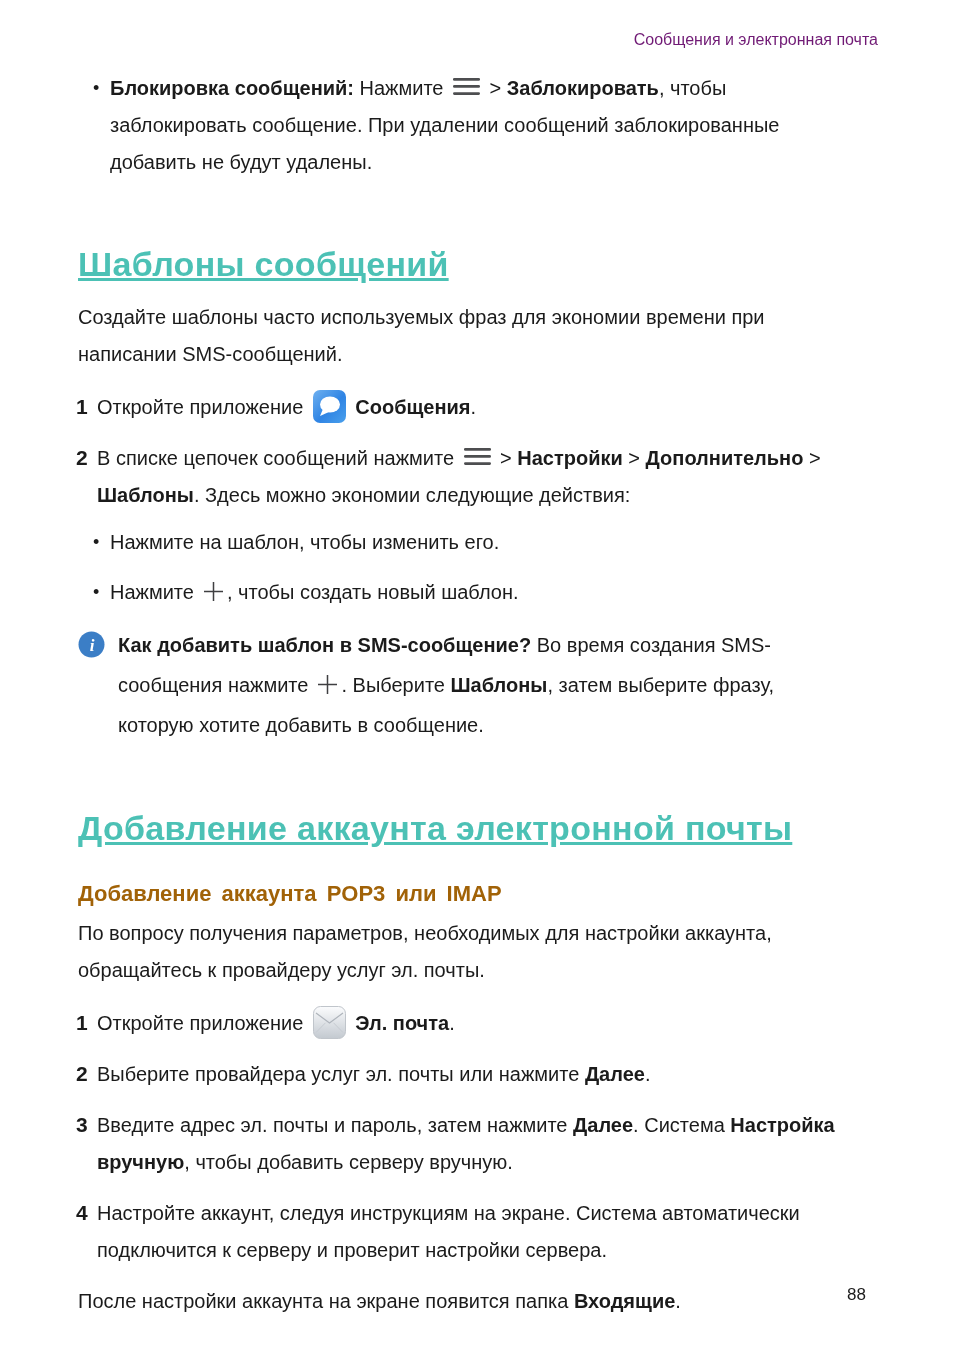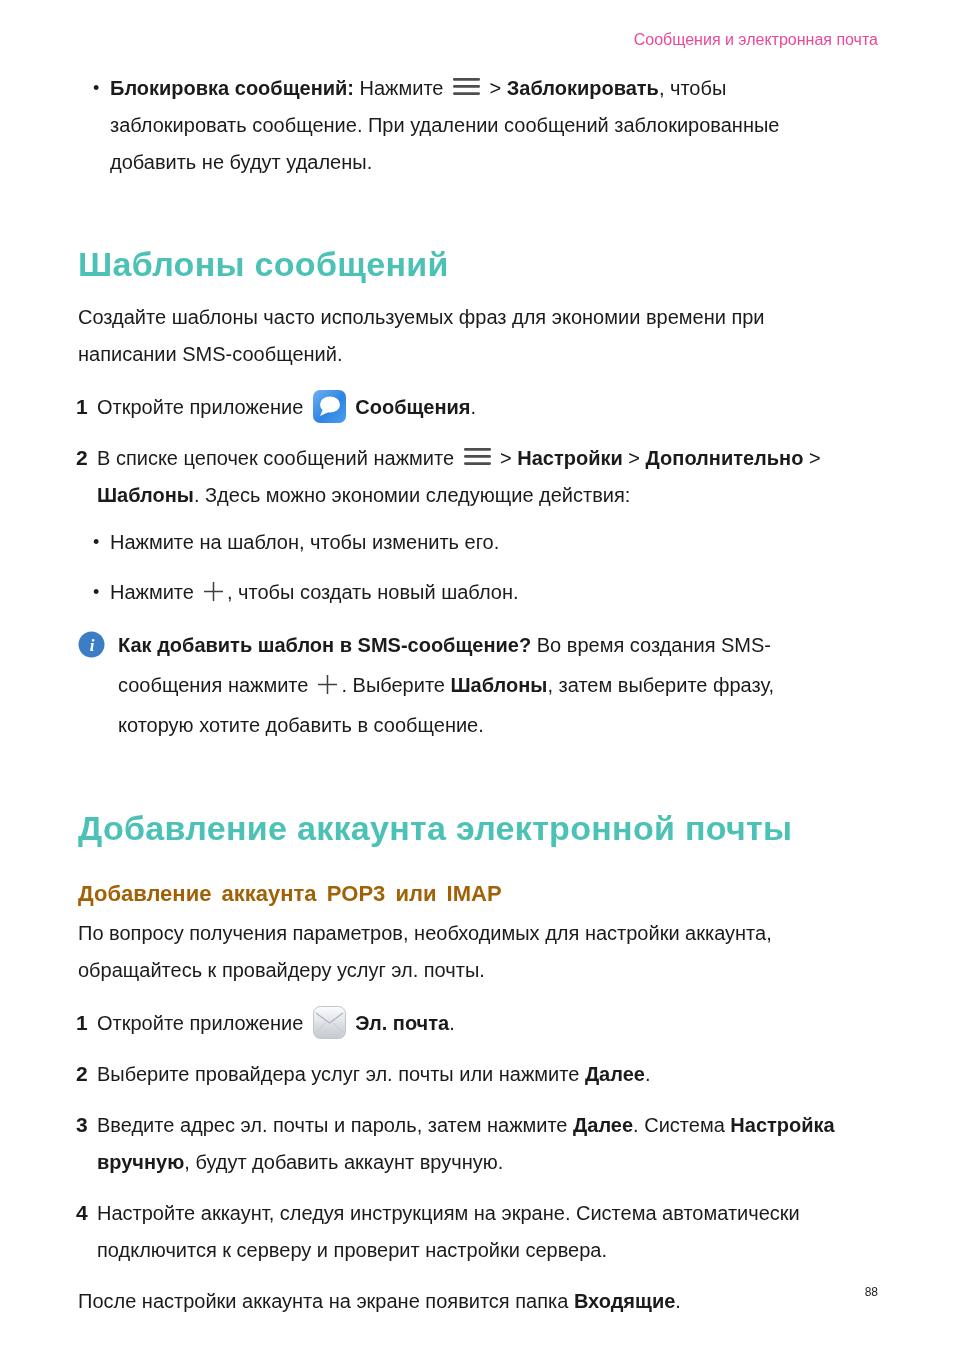--- a/index.html
+++ b/index.html
@@ -11,37 +11,38 @@
     font-family:"Liberation Sans", sans-serif;
     color:#1b1b1b;
     overflow:hidden;
   }
   .content { padding:30px 56px 0 78px; }
 
   .running-header {
     text-align:right;
     font-size:16px;
     line-height:20px;
-    color:#ec4899;
+    color:#701a75;
     padding-right:20px;
     margin-bottom:20px;
   }
 
   .para, .bullet, .step, .note { font-size:20px; line-height:37px; }
 
   .bullet { position:relative; padding-left:32px; }
   .bullet .marker { position:absolute; left:15px; top:0; font-size:18px; }
 
   h1.section-title {
     margin-top:62px;
     font-size:34px;
     line-height:42px;
     font-weight:bold;
     color:#4cc1b5;
     letter-spacing:0.3px;
+    text-decoration:underline;
   }
   h2.sub-title {
     margin-top:32px;
     font-size:22px;
     line-height:26px;
     font-weight:bold;
     color:#a16207;
     word-spacing:4px;
   }
 
@@ -57,22 +58,22 @@
 
   .sub-bullets { margin-top:10px; }
   .sub-bullets .bullet { margin-bottom:13px; }
 
   .note { position:relative; padding-left:40px; margin-top:14px; line-height:40px; }
   .note .info-badge { position:absolute; left:0; top:6px; width:27px; height:27px; }
 
   .outro { }
 
   .page-number {
-    position:absolute; top:1285px; right:76px;
-    font-size:12px; color:#1b1b1b;
+    position:absolute; top:1285px; right:88px;
+    font-size:17px; color:#1b1b1b;
   }
 
   .b { font-weight:bold; }
 
   .icon-menu { display:inline-block; vertical-align:-1px; margin:0 9px 0 10px; line-height:0; }
   .icon-plus { display:inline-block; vertical-align:-3px; margin:0 3px 0 9px; line-height:0; }
   .app-icon  { display:inline-block; vertical-align:-9px; margin:0 9px 0 10px; line-height:0; }
 </style>
 </head>
 <body>
@@ -167,21 +168,21 @@
             <path d="M3 26.5 L12.5 16.8 M30 26.5 L20.5 16.8" fill="none" stroke="#c6cbd1" stroke-width="1"></path>
           </svg></span><span class="b">Эл. почта</span><span>.</span>
     </div>
 
     <div class="step">
       <span class="num">2</span><span>Выберите провайдера услуг эл. почты или нажмите </span><span class="b">Далее</span><span>.</span>
     </div>
 
     <div class="step">
       <span class="num">3</span><span>Введите адрес эл. почты и пароль, затем нажмите </span><span class="b">Далее</span><span>. Система </span><span class="b">Настройка</span><br>
-      <span class="b">вручную</span><span>, будут добавить аккаунт вручную.</span>
+      <span class="b">вручную</span><span>, чтобы добавить серверу вручную.</span>
     </div>
 
     <div class="step">
       <span class="num">4</span><span>Настройте аккаунт, следуя инструкциям на экране. Система автоматически</span><br>
       <span>подключится к серверу и проверит настройки сервера.</span>
     </div>
 
     <p class="para outro">
       <span>После настройки аккаунта на экране появится папка </span><span class="b">Входящие</span><span>.</span>
     </p>

